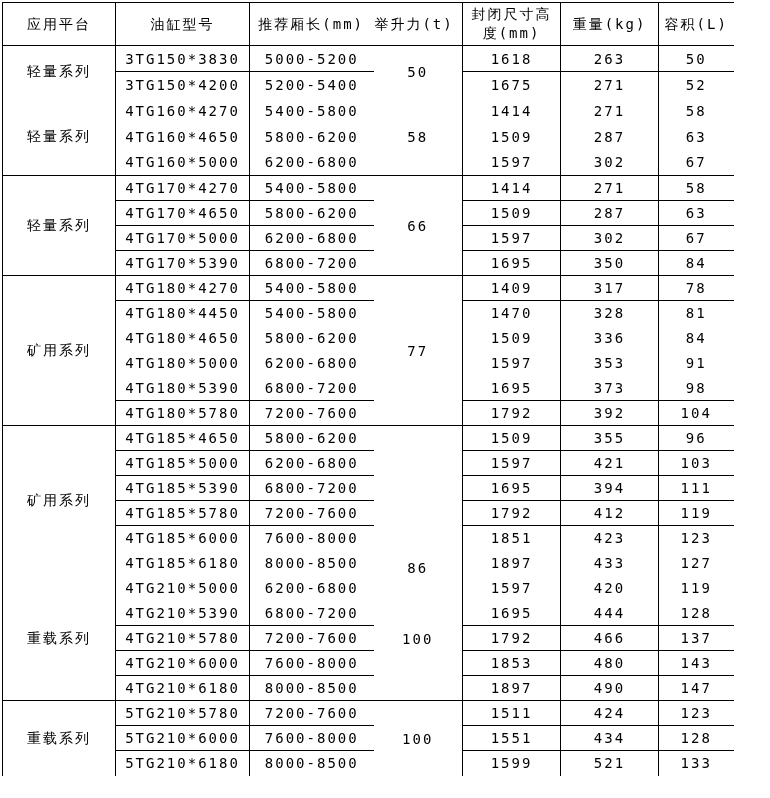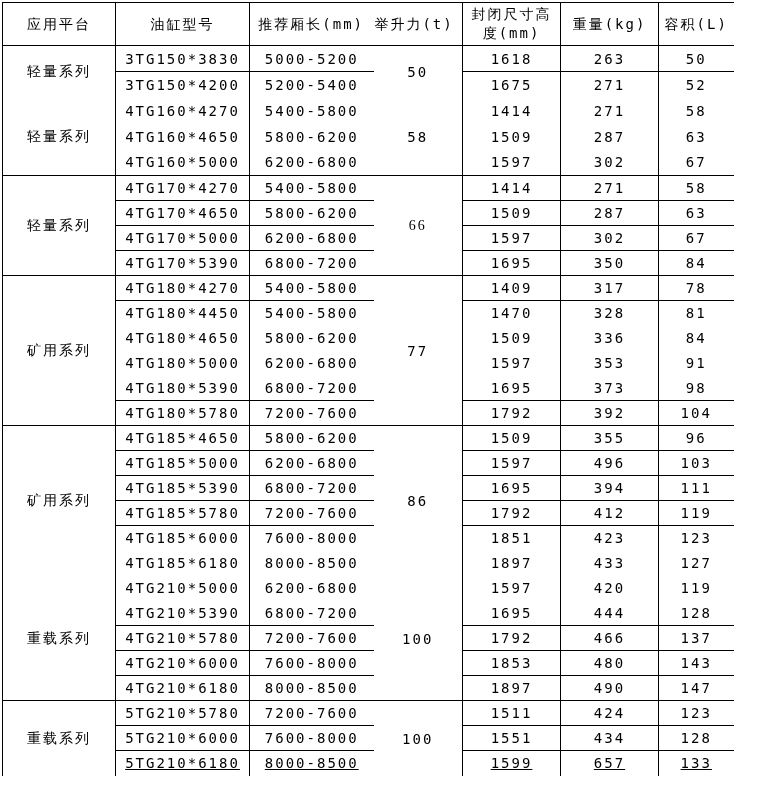--- a/index.html
+++ b/index.html
@@ -124,21 +124,21 @@
           <td rowspan="4" class="c-platform bl secend">
             <div class="stack" style="height: 99px;">
               <div class="stack-item" style="height: 100px;">
                 <span>轻量系列</span>
               </div>
             </div>
           </td>
           <td class="c-model bl sep">4TG170*4270</td>
           <td class="c-length bl sep">5400-5800</td>
           <td rowspan="4" class="c-lift secend">
-            <div class="stack" style="height: 99px; font-family: Liberation Serif, serif;">
+            <div class="stack" style="height: 99px;">
               <div class="stack-item" style="height: 100px;">
                 <span>66</span>
               </div>
             </div>
           </td>
           <td class="c-closed bl sep">1414</td>
           <td class="c-weight bl sep">271</td>
           <td class="c-volume bl sep">58</td>
         </tr>
         <tr style="height: 25px; margin-left: 8px;">
@@ -226,37 +226,37 @@
               </div>
               <div class="stack-item" style="height: 125px;">
                 <span>重载系列</span>
               </div>
             </div>
           </td>
           <td class="c-model bl sep">4TG185*4650</td>
           <td class="c-length bl sep">5800-6200</td>
           <td rowspan="11" class="c-lift secend">
             <div class="stack" style="height: 274px;">
-              <div class="stack-item" style="height: 150px;">
+              <div class="stack-item" style="height: 150px; align-items: flex-end;">
                 <span>86</span>
               </div>
               <div class="stack-item" style="height: 125px;">
                 <span>100</span>
               </div>
             </div>
           </td>
           <td class="c-closed bl sep">1509</td>
           <td class="c-weight bl sep">355</td>
           <td class="c-volume bl sep">96</td>
         </tr>
         <tr style="height: 25px; margin-top: 12px;">
           <td class="c-model bl sep">4TG185*5000</td>
           <td class="c-length bl sep">6200-6800</td>
           <td class="c-closed bl sep">1597</td>
-          <td class="c-weight bl sep">496</td>
+          <td class="c-weight bl sep">421</td>
           <td class="c-volume bl sep">103</td>
         </tr>
         <tr style="height: 25px;">
           <td class="c-model bl sep">4TG185*5390</td>
           <td class="c-length bl sep">6800-7200</td>
           <td class="c-closed bl sep">1695</td>
           <td class="c-weight bl sep">394</td>
           <td class="c-volume bl sep">111</td>
         </tr>
         <tr style="height: 25px;">
@@ -336,22 +336,22 @@
           <td class="c-weight bl sep">424</td>
           <td class="c-volume bl sep">123</td>
         </tr>
         <tr style="height: 25px;">
           <td class="c-model bl sep">5TG210*6000</td>
           <td class="c-length bl sep">7600-8000</td>
           <td class="c-closed bl sep">1551</td>
           <td class="c-weight bl sep">434</td>
           <td class="c-volume bl sep">128</td>
         </tr>
-        <tr style="height: 25px; text-decoration: underline;">
+        <tr style="height: 25px;">
           <td class="c-model bl">5TG210*6180</td>
           <td class="c-length bl">8000-8500</td>
           <td class="c-closed bl">1599</td>
-          <td class="c-weight bl">657</td>
+          <td class="c-weight bl">521</td>
           <td class="c-volume bl">133</td>
         </tr>
       </tbody>
   </table>
 </div>
 
 </body></html>

